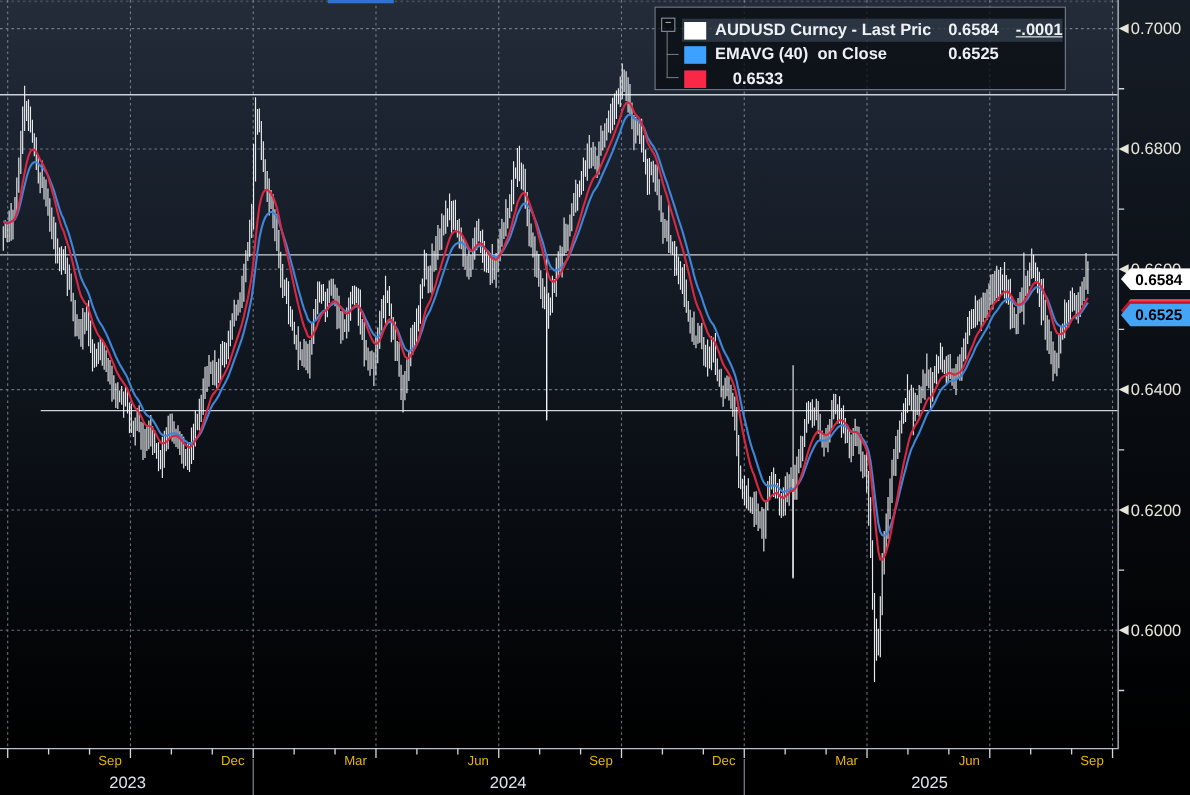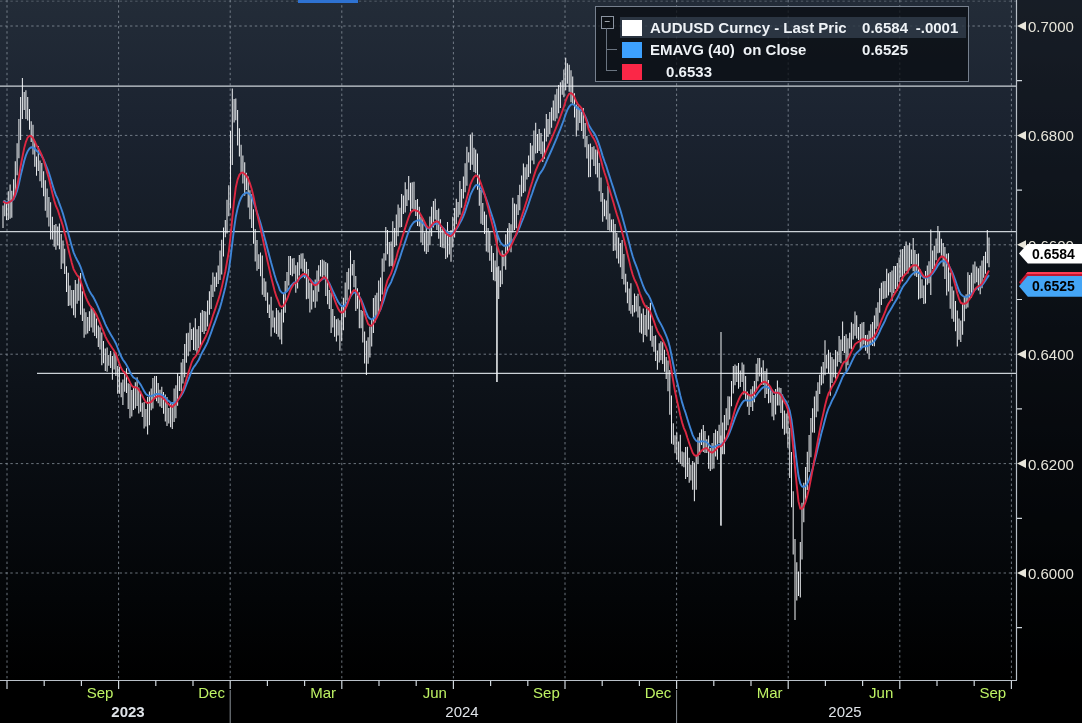--- a/index.html
+++ b/index.html
@@ -1,33 +1,33 @@
 <!DOCTYPE html>
 <html><head>
 <meta charset="utf-8">
 <style>
   html,body{margin:0;padding:0;background:#000;}
   #stage{position:relative;width:1082px;height:723px;overflow:hidden;
          font-family:"Liberation Sans",sans-serif;background:#000;}
   #chart-svg{position:absolute;left:0;top:0;}
   #labels{position:absolute;left:0;top:0;width:862px;height:723px;pointer-events:none;}
   .ylab{position:absolute;width:56px;color:#e7e5da;font-size:15px;letter-spacing:0;}
-  .mlab{position:absolute;width:44px;text-align:center;color:#bef264;font-size:15px;}
+  .mlab{position:absolute;width:44px;text-align:center;color:#eab308;font-size:12px;}
   .yrlab{position:absolute;width:48px;text-align:center;color:#dfe3e8;font-size:15px;}
   .badge{position:absolute;left:1019px;width:63px;color:#000;font-size:14px;font-weight:bold;
          text-align:center;clip-path:polygon(0 50%,14% 0,100% 0,100% 100%,14% 100%);
          padding-left:6px;box-sizing:border-box;}
   #legend{position:absolute;left:595px;top:6px;width:374px;height:76px;
           background:rgba(10,14,19,0.78);border:1px solid #76808e;box-sizing:border-box;}
   .lrow{position:absolute;left:24px;right:2px;height:21px;display:flex;align-items:center;
         color:#eef2f6;font-size:15px;font-weight:bold;}
   .lrow .swatch{width:20px;height:16px;margin:0 8px 0 2px;flex:0 0 auto;}
   .lrow .llabel{flex:1;white-space:pre;overflow:hidden;}
   .lrow .lvalue{width:62px;text-align:right;white-space:pre;}
-  .lrow .lchange{width:58px;text-align:center;white-space:pre;}
+  .lrow .lchange{width:58px;text-align:right;white-space:pre;text-decoration:underline;}
   .row-hl{background:rgba(110,132,158,0.30);}
   #tree-expander{position:absolute;left:5px;top:9px;width:11px;height:11px;border:1px solid #8a93a0;
         color:#cfd6dd;font-size:10px;line-height:9px;text-align:center;background:rgba(0,0,0,0.2);}
   .tree-v{position:absolute;left:10px;top:21px;width:1px;height:43px;background:#6a7480;}
   .tree-h{position:absolute;left:10px;width:11px;height:1px;background:#6a7480;}
 </style>
 </head>
 <body>
 
 <div id="stage">
@@ -80,21 +80,21 @@
     <div id="mlabs">
         <div class="mlab" style="left: 78px; top: 684px;">Sep</div>
         <div class="mlab" style="left: 189.6px; top: 684px;">Dec</div>
         <div class="mlab" style="left: 301.2px; top: 684px;">Mar</div>
         <div class="mlab" style="left: 412.8px; top: 684px;">Jun</div>
         <div class="mlab" style="left: 524.4px; top: 684px;">Sep</div>
         <div class="mlab" style="left: 636px; top: 684px;">Dec</div>
         <div class="mlab" style="left: 747.6px; top: 684px;">Mar</div>
         <div class="mlab" style="left: 859.2px; top: 684px;">Jun</div>
         <div class="mlab" style="left: 970.8px; top: 684px;">Sep</div>
-        <div class="yrlab" style="left: 104px; top: 703px; font-weight: bold;">2023</div>
+        <div class="yrlab" style="left: 92px; top: 703px;">2023</div>
         <div class="yrlab" style="left: 438px; top: 703px;">2024</div>
         <div class="yrlab" style="left: 821px; top: 703px;">2025</div>
       </div>
     <div id="badge-ema21" class="badge" style="background: rgb(192, 21, 48); height: 21px; line-height: 21px; border-top: 2px solid rgb(255, 59, 85); box-sizing: border-box; top: 271.825px; z-index: 3;">0.6533</div>
     <div id="badge-ema30" class="badge" style="background: rgb(68, 165, 246); height: 21px; line-height: 21px; top: 275.825px; z-index: 4;">0.6525</div>
     <div id="badge-last" class="badge" style="background: rgb(255, 255, 255); height: 20px; line-height: 20px; top: 243.552px; z-index: 5;">0.6584</div>
   </div>
 
   <div id="legend">
     <div id="tree-expander">−</div>

